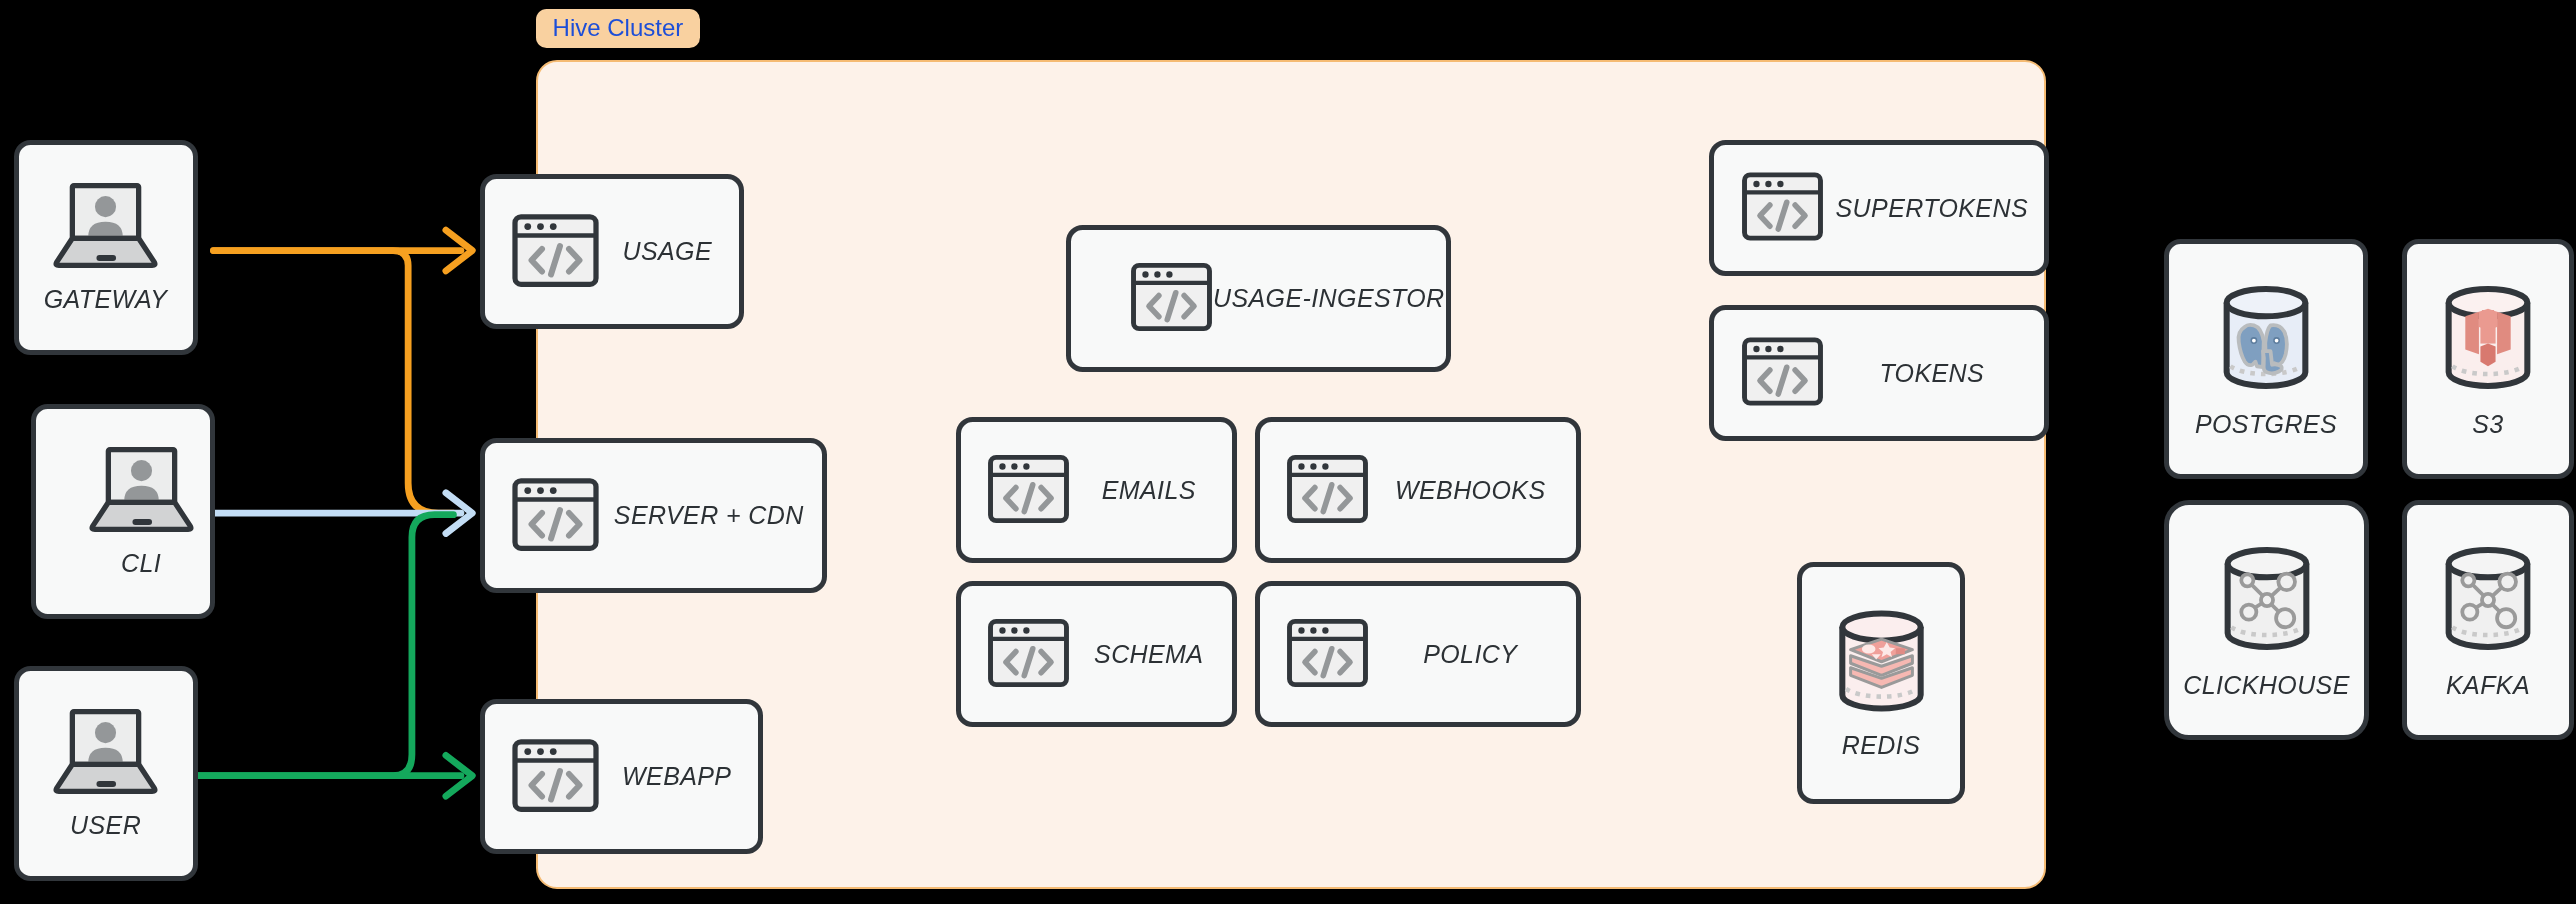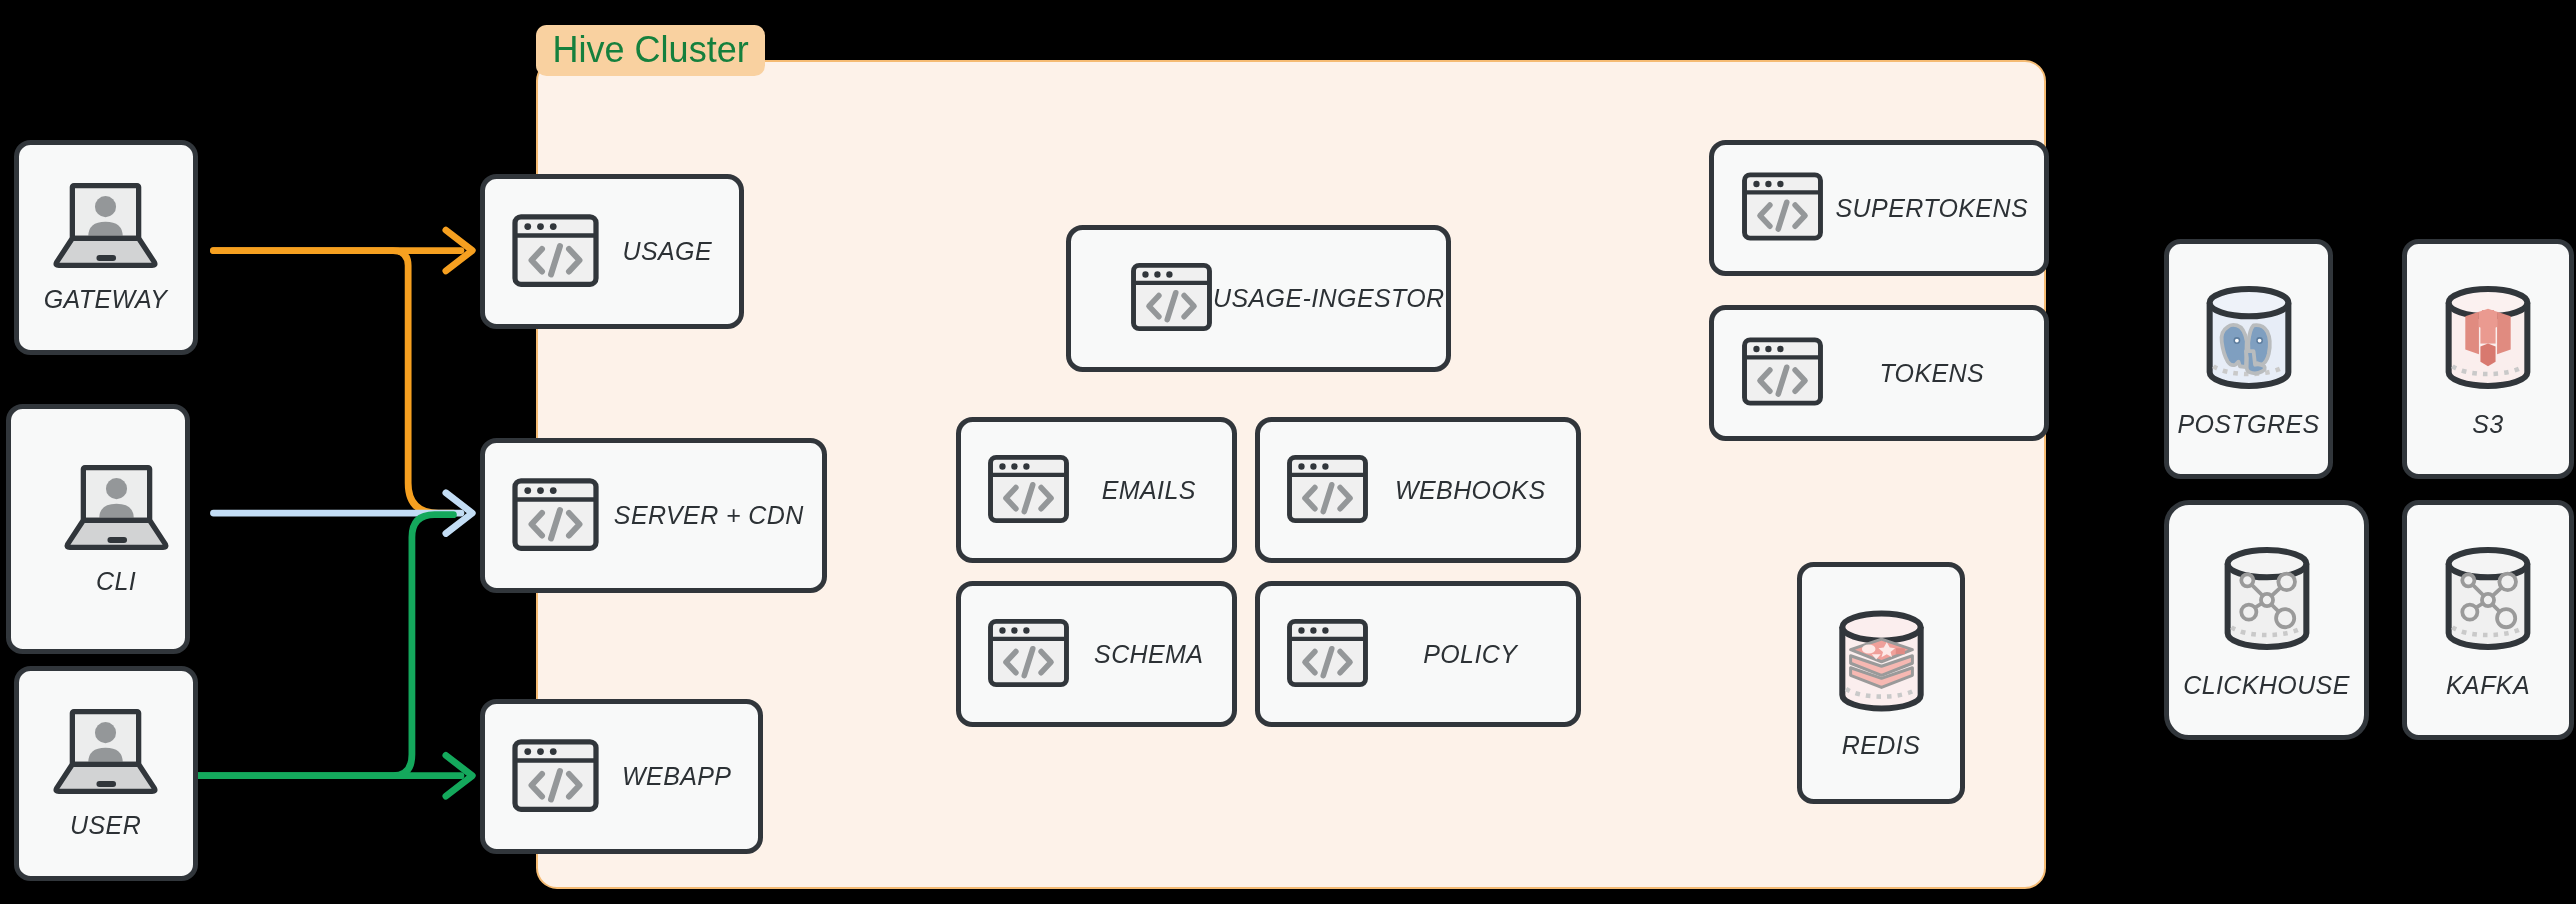--- a/index.html
+++ b/index.html
@@ -16,29 +16,28 @@
     position:absolute;
     left:536px;top:60px;width:1510px;height:829px;
     background:#fdf2e9;
     border:2.3px solid #f5bb73;
     border-radius:21px;
     box-sizing:border-box;
   }
   .cluster-badge{
     position:absolute;left:536px;top:9px;
     background:#f9d1a0;
-    color:#15803d;
+    color:#1d4ed8;
     border-radius:10.6px;
     padding:6.8px 16.6px 8.3px 16.6px;
-    font-size:36px;
+    font-size:24px;
     line-height:1.0;
     letter-spacing:0px;
     white-space:nowrap;
     z-index:6;
-    margin-top:16px;
   }
 
   
   .node{
     position:absolute;
     background:#f8f9f9;
     border:5.3px solid #31363b;
     border-radius:16.6px;
     box-sizing:border-box;
     display:flex;
@@ -106,21 +105,21 @@
           <path d="M52 74 q0 -20 23 -20 q23 0 23 20 z"></path>
         </g>
         <line x1="31" y1="76" x2="119" y2="76" stroke="#31363b" stroke-width="4" stroke-dasharray="5 5"></line>
         <path d="M31 76 L10 108 q-2 4 3 4 L137 112 q5 0 3 -4 L119 76 Z" fill="#d2d3d4" stroke="#31363b" stroke-width="7" stroke-linejoin="round"></path>
         <rect x="63" y="98" width="26" height="8" rx="4" fill="#31363b"></rect>
       </svg>
     </span>
     <span class="label">GATEWAY</span>
   </div>
 
-  <div class="node vert" style="left:6px;top:404px;width:184px;height:250px;padding-left:36px;">
+  <div class="node vert" style="left:31px;top:404px;width:184px;height:215px;padding-left:36px;">
     <span class="laptopicon">
       <svg width="113" height="89" viewBox="0 0 150 118">
         <rect x="31" y="6" width="88" height="70" rx="2" fill="#eceded" stroke="#31363b" stroke-width="7"></rect>
         <g fill="#949799">
           <circle cx="75" cy="34" r="14"></circle>
           <path d="M52 74 q0 -20 23 -20 q23 0 23 20 z"></path>
         </g>
         <line x1="31" y1="76" x2="119" y2="76" stroke="#31363b" stroke-width="4" stroke-dasharray="5 5"></line>
         <path d="M31 76 L10 108 q-2 4 3 4 L137 112 q5 0 3 -4 L119 76 Z" fill="#d2d3d4" stroke="#31363b" stroke-width="7" stroke-linejoin="round"></path>
         <rect x="63" y="98" width="26" height="8" rx="4" fill="#31363b"></rect>
@@ -339,21 +338,21 @@
           <ellipse cx="50" cy="57" rx="9" ry="6" fill="#fde9e7"></ellipse>
           <path d="M74 48 L78 55 L85 56 L79 61 L81 68 L74 64 L67 68 L69 61 L63 56 L70 55 Z" fill="#fde9e7"></path>
           <path d="M54 64 L66 64 L60 71 Z" fill="#fde9e7"></path>
           <path d="M86 56 L98 56 L98 64 L86 64 Z" fill="#e08b85"></path>
         </g>
       </svg>
     </span>
     <span class="label">REDIS</span>
   </div>
 
-  <div class="node vert" style="left:2164px;top:239px;width:169px;height:240px;">
+  <div class="node vert" style="left:2164px;top:239px;width:204px;height:240px;">
     <span class="dbicon">
       <svg width="106" height="115" viewBox="0 0 140 152">
         <path d="M18 30 L18 122 a52 18 0 0 0 104 0 L122 30 Z" fill="#e7edf7"></path>
         <path d="M18 30 L18 122 a52 18 0 0 0 104 0 L122 30" fill="none" stroke="#31363b" stroke-width="8" stroke-linejoin="round"></path>
         <ellipse cx="70" cy="30" rx="52" ry="18" fill="#eef2f9" stroke="#31363b" stroke-width="8"></ellipse>
         <path d="M23 114 a52 18 0 0 0 94 0" fill="none" stroke="#c9c9c9" stroke-width="6" stroke-dasharray="6 8"></path>
         <g transform="translate(70,86) scale(1.0)">
           <g fill="#7f9fc0" stroke="#b9bcbe" stroke-width="5" stroke-linejoin="round">
             <path d="M-28 -24 q-10 6 -8 20 q2 16 8 26 q4 6 10 4 l4 -4 l2 6 l8 1 l1 -34 q-3 -18 -13 -21 q-8 -2 -12 2 Z"></path>
             <path d="M6 -26 q12 -2 18 8 q6 12 2 30 q-3 12 -10 14 l-5 -2 l-3 6 l-8 -1 l-1 -32 q2 -18 7 -23 Z"></path>

